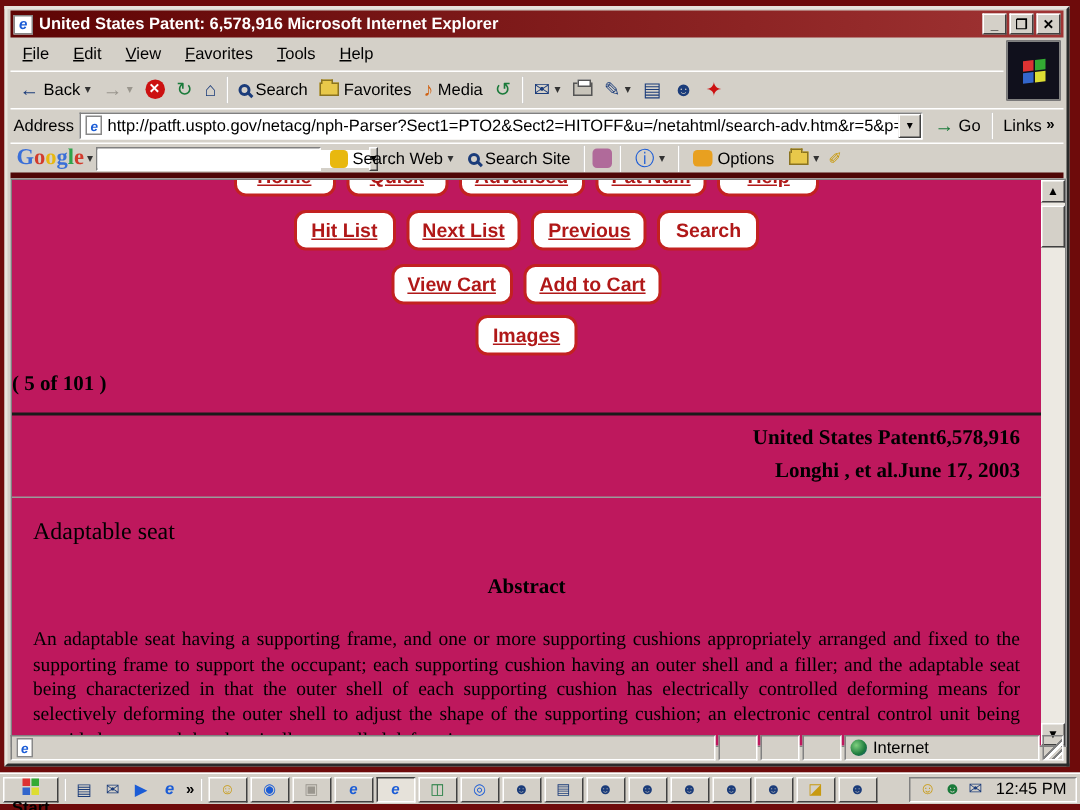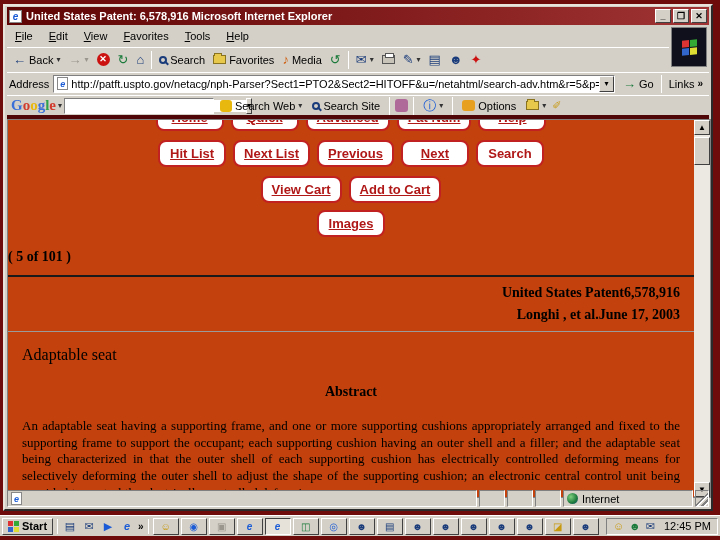--- a/index.html
+++ b/index.html
@@ -52,21 +52,21 @@
   .gl0{color:#3a6fd8;} .gl1{color:#d23b2c;} .gl2{color:#e8b80f;} .gl3{color:#3a6fd8;}
   .gl4{color:#2fa34a;} .gl5{color:#d23b2c;}
   #gsearch{width:150px;height:16px;display:flex;align-items:center;}
   #gsearch input{flex:1;border:0;outline:0;height:12px;background:#fff;}
   .icon16{width:14px;height:14px;display:inline-block;border-radius:3px;}
   
   #pageline{position:absolute;left:2px;top:109px;right:2px;height:4px;background:#4f0606;}
   
   #content{position:absolute;left:2px;top:113px;width:704px;height:379px;
     border:1px solid #808080;background:#fff;display:flex;}
-  #page{flex:1;overflow:hidden;background:#c2410c;position:relative;}
+  #page{flex:1;overflow:hidden;background:#be185d;position:relative;}
   #vscroll{width:16px;background:#ece9e2;display:flex;flex-direction:column;position:relative;}
   .sbtn{height:15px;width:16px;font-size:8px;text-align:center;line-height:13px;color:#000;}
   #vthumb{position:absolute;left:0;top:17px;width:16px;height:28px;}
   #vdown{position:absolute;bottom:0;left:0;}
   
   .btnrow{display:flex;justify-content:center;gap:7px;}
   .pbtn{border:2px solid #c22121;border-radius:8px;background:#fff;color:#b01818;
     font-weight:bold;font-size:13px;padding:4px 9px;min-width:68px;text-align:center;
     font-family:"Liberation Sans",sans-serif;}
   .pbtn.u{text-decoration:underline;}
@@ -95,21 +95,21 @@
   #sp-main{flex:1;}
   .spane.small{width:26px;}
   #sp-zone{width:130px;}
   .globe{width:11px;height:11px;border-radius:50%;background:radial-gradient(circle at 35% 35%,#7fd07f,#1c7a3c 60%,#134e86);}
   #grip{width:14px;background:
     linear-gradient(135deg,transparent 50%,#808080 50%,#808080 58%,#fff 58%,#fff 66%,transparent 66%,
     transparent 74%,#808080 74%,#808080 82%,#fff 82%,#fff 90%,transparent 90%);}
   
   #taskbar{position:absolute;left:0;top:515px;width:720px;height:21px;background:#d4d0c8;
     border-top:1px solid #fff;display:flex;align-items:center;padding:1px 2px;gap:2px;}
-  #startbtn{display:flex;align-items:center;gap:3px;height:17px;padding:0 5px;font-weight:bold;font-size:11px;}
+  #startbtn{display:flex;align-items:center;gap:3px;height:17px;padding:0 5px;font-weight:bold;font-size:11px;flex-direction:column;}
   .sflag{display:grid;grid-template-columns:5px 5px;grid-template-rows:5px 5px;gap:1px;}
   .sflag i:nth-child(1){background:#d33;}.sflag i:nth-child(2){background:#3a3;}
   .sflag i:nth-child(3){background:#36c;}.sflag i:nth-child(4){background:#dd3;}
   .tsep{width:1px;height:15px;background:#808080;border-right:1px solid #fff;margin:0 2px;}
   #quicklaunch{display:flex;align-items:center;gap:3px;}
   .ql{font-size:11px;width:16px;text-align:center;}
   .chev{font-size:10px;font-weight:bold;}
   #tbuttons{display:flex;align-items:center;gap:2px;flex:1;}
   .tb-btn{width:26px;height:17px;text-align:center;font-size:10px;line-height:15px;overflow:hidden;}
   .tb-btn.pressed{border-color:#404040 #ffffff #ffffff #404040;background:#e6e2da;}
@@ -285,21 +285,20 @@
           <div class="pbtn u">Advanced</div>
           <div class="pbtn u">Pat Num</div>
           <div class="pbtn u">Help</div>
         </div>
       </div>
 
       <div class="btnrow" id="row2">
         <div class="pbtn u">Hit List</div>
         <div class="pbtn u">Next List</div>
         <div class="pbtn u">Previous</div>
-        <div class="pbtn u">Next</div>
         <div class="pbtn">Search</div>
       </div>
 
       <div class="btnrow" id="cartrow">
         <div class="pbtn u">View Cart</div>
         <div class="pbtn u">Add to Cart</div>
       </div>
 
       <div class="btnrow" id="imgrow">
         <div class="pbtn u">Images</div>

